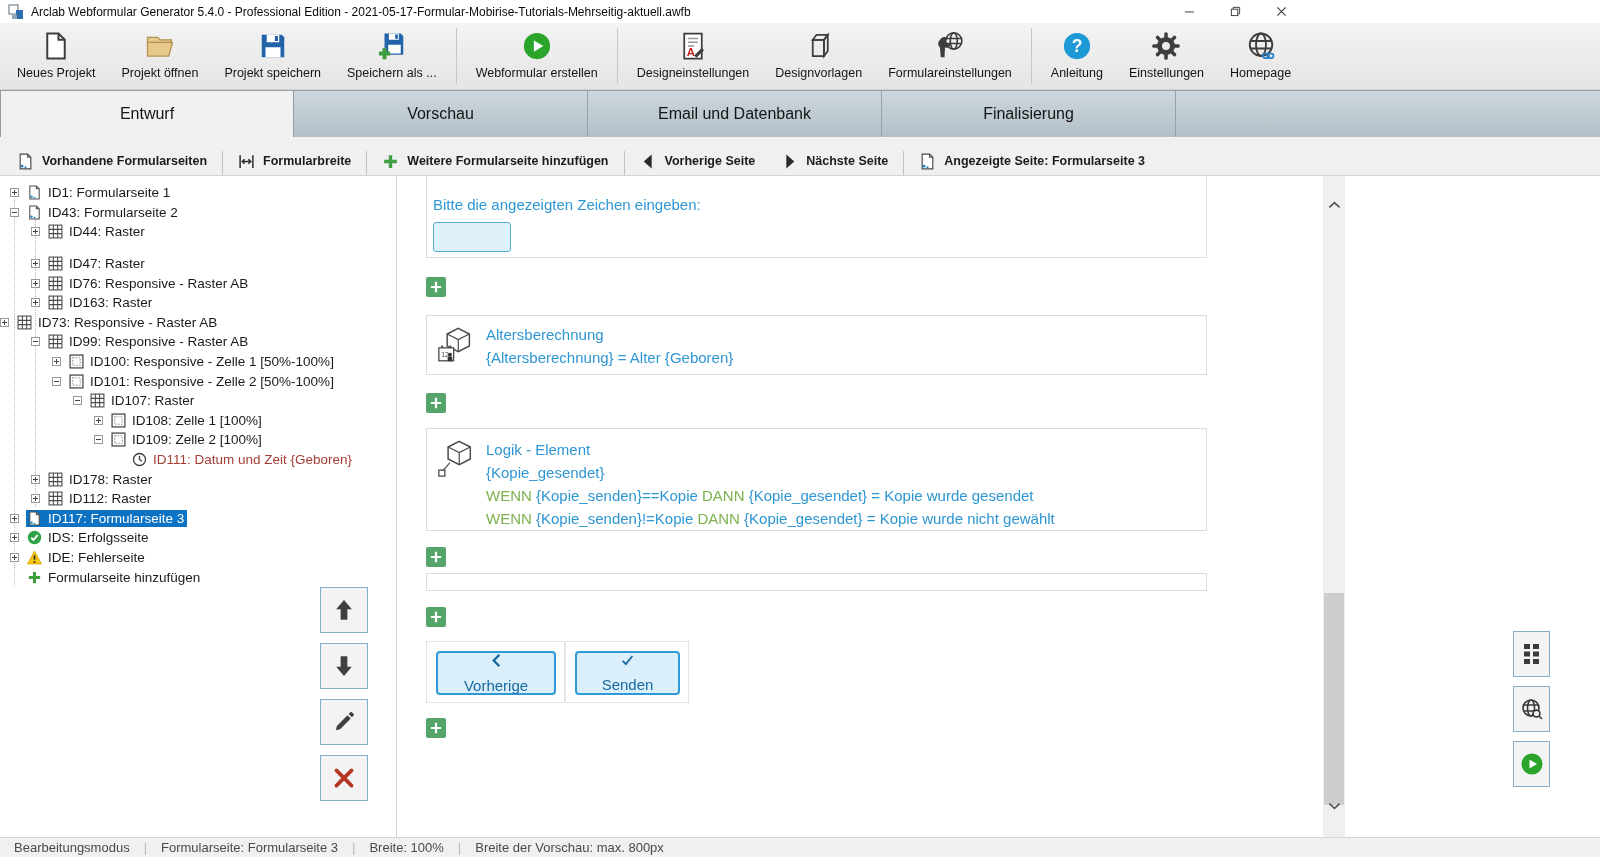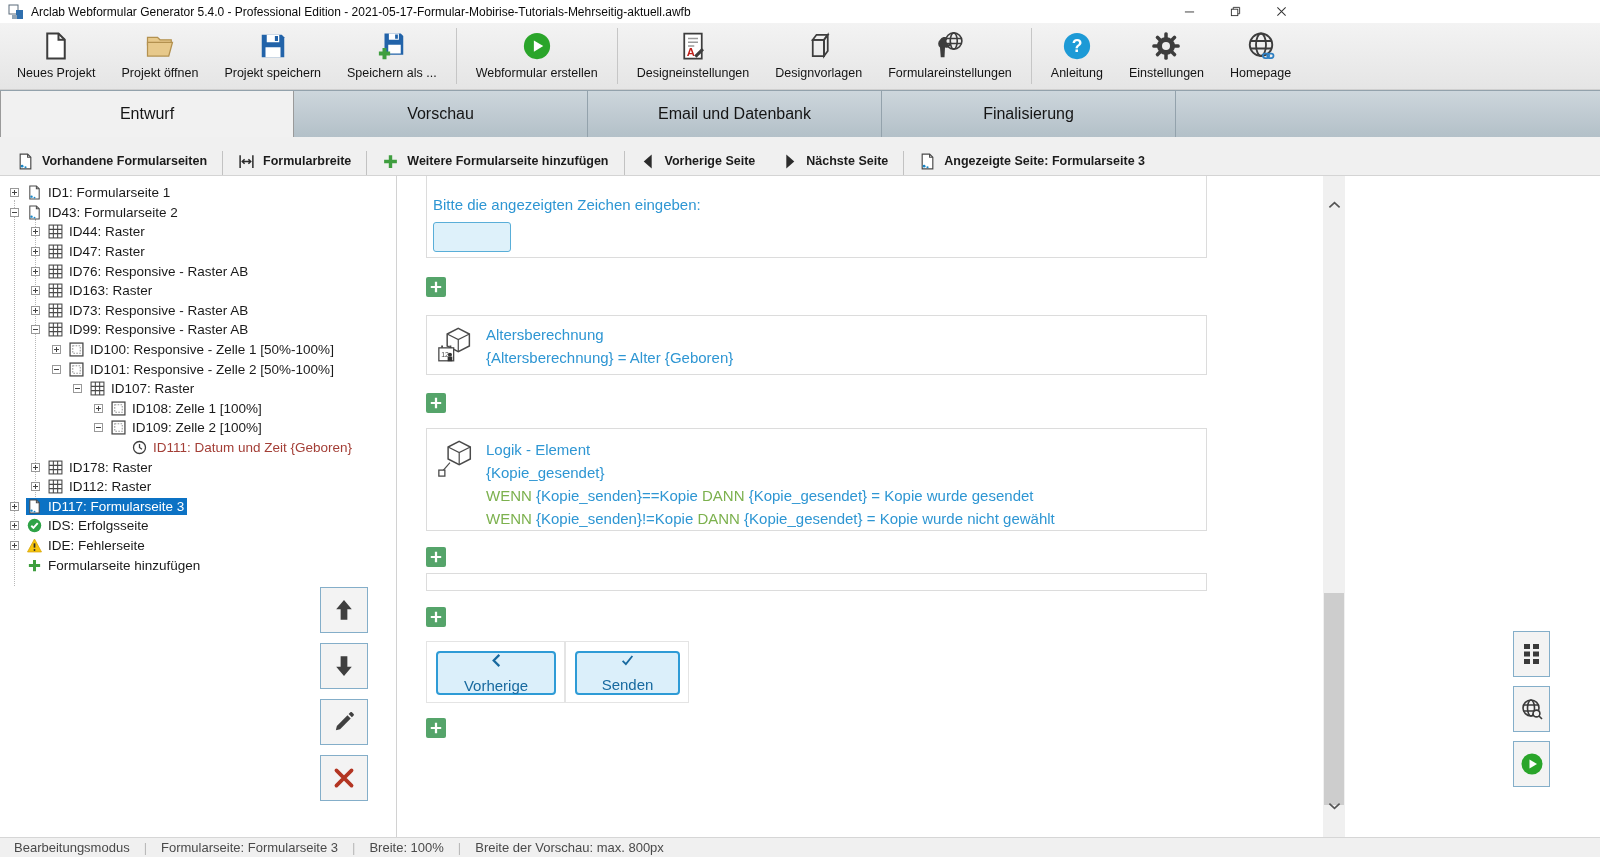--- a/index.html
+++ b/index.html
@@ -368,21 +368,21 @@
           <span class="tree-node">
             <span class="tree-icon">
               <svg viewBox="0 0 14 14" stroke="#4a4a4a" fill="#fff">
                 <rect x="1" y="1" width="12" height="12"></rect>
                 <path d="M5 1v12M9 1v12M1 5h12M1 9h12"></path>
               </svg>
             </span>
             <span class="tree-label">ID44: Raster</span>
           </span>
         </div>
-        <div class="tree-row" style="padding-left: 31px;">
+        <div class="tree-row" style="padding-left: 31px; margin-top: 12px;">
           <span class="expander">
             <svg viewBox="0 0 9 9">
               <rect x="0.5" y="0.5" width="8" height="8" fill="#fff" stroke="#999"></rect>
               <path d="M2 4.5h5M4.5 2v5" stroke="#444"></path>
             </svg>
           </span>
           <span class="tree-node">
             <span class="tree-icon">
               <svg viewBox="0 0 14 14" stroke="#4a4a4a" fill="#fff">
                 <rect x="1" y="1" width="12" height="12"></rect>
@@ -419,21 +419,21 @@
           <span class="tree-node">
             <span class="tree-icon">
               <svg viewBox="0 0 14 14" stroke="#4a4a4a" fill="#fff">
                 <rect x="1" y="1" width="12" height="12"></rect>
                 <path d="M5 1v12M9 1v12M1 5h12M1 9h12"></path>
               </svg>
             </span>
             <span class="tree-label">ID163: Raster</span>
           </span>
         </div>
-        <div class="tree-row" style="padding-left: 31px; text-align: center;">
+        <div class="tree-row" style=" text-align: center;">
           <span class="expander">
             <svg viewBox="0 0 9 9">
               <rect x="0.5" y="0.5" width="8" height="8" fill="#fff" stroke="#999"></rect>
               <path d="M2 4.5h5M4.5 2v5" stroke="#444"></path>
             </svg>
           </span>
           <span class="tree-node">
             <span class="tree-icon">
               <svg viewBox="0 0 14 14" stroke="#4a4a4a" fill="#fff">
                 <rect x="1" y="1" width="12" height="12"></rect>

